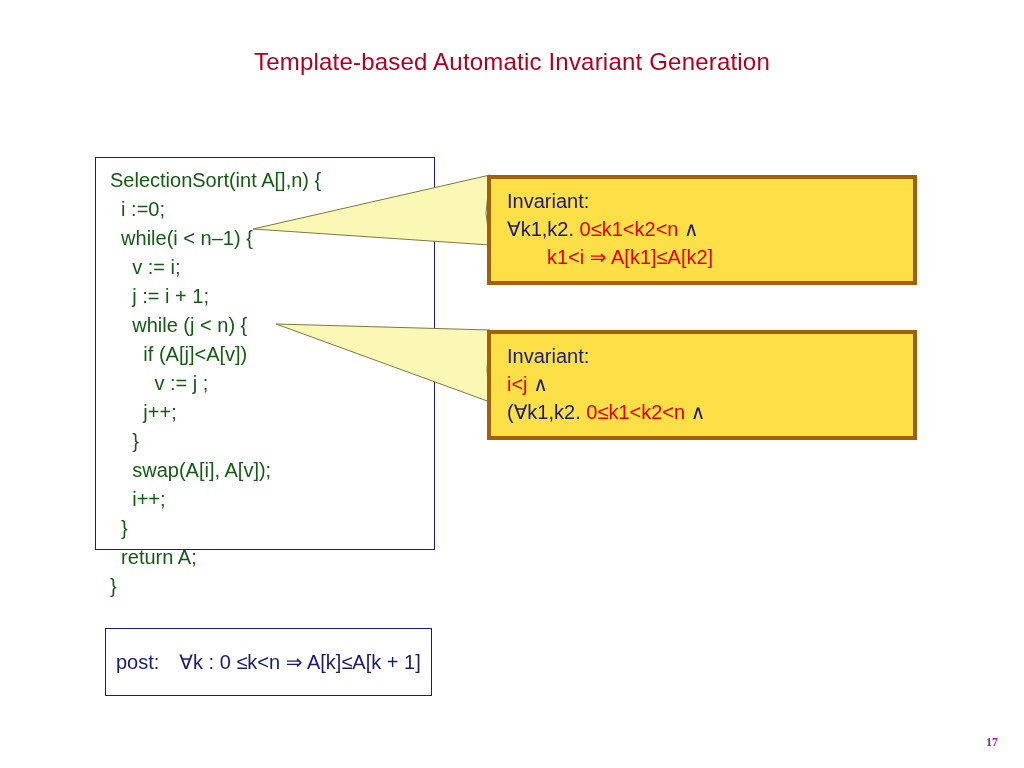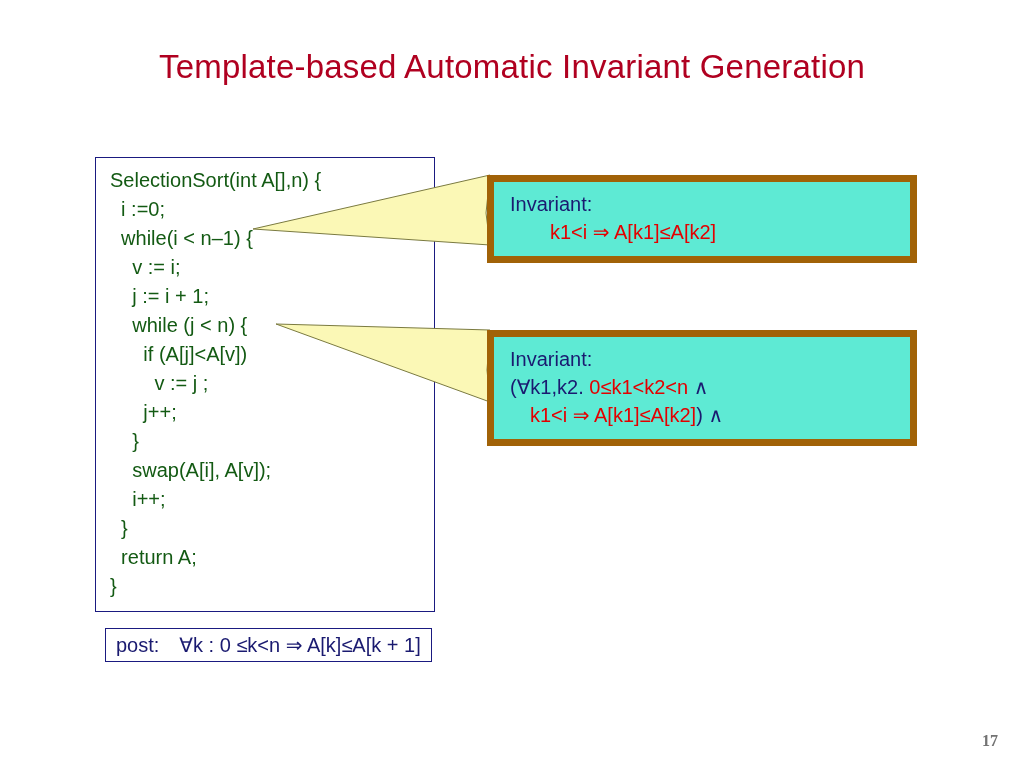--- a/index.html
+++ b/index.html
@@ -11,51 +11,51 @@
     position: relative;
     overflow: hidden;
   }
   .title {
     position: absolute;
     top: 48px;
     left: 0;
     width: 100%;
     text-align: center;
     color: #b00020;
-    font-size: 33px;
+    font-size: 24px;
     font-weight: normal;
     letter-spacing: 0.2px;
   }
   .code-box {
     position: absolute;
     left: 95px;
     top: 157px;
     width: 340px;
-    height: 455px;
+    height: 393px;
     border: 1px solid #1a1a80;
     padding: 8px 14px 8px 14px;
     font-size: 20px;
     line-height: 1.45;
     color: #135a13;
     box-sizing: border-box;
     white-space: pre;
   }
   .post-box {
     position: absolute;
     left: 105px;
     top: 628px;
     border: 1px solid #1a1a80;
-    padding: 4px 10px;
+    padding: 21px 10px;
     font-size: 20px;
     color: #1a1a60;
   }
   .inv-box {
     position: absolute;
-    background: #5eead4;
-    border: 7px solid #a16207;
+    background: #fde047;
+    border: 4px solid #a16207;
     padding: 8px 16px 10px 16px;
     font-size: 20px;
     line-height: 1.4;
     box-sizing: border-box;
   }
   .inv1 {
     left: 487px;
     top: 175px;
     width: 430px;
   }
@@ -67,23 +67,23 @@
   .blue { color: #1a1a70; }
   .red  { color: #e30000; }
   .callout {
     position: absolute;
     pointer-events: none;
   }
   .pnum {
     position: absolute;
     right: 26px;
     bottom: 18px;
-    color: #737373;
+    color: #a21caf;
     font-family: Georgia, serif;
-    font-size: 16px;
+    font-size: 12px;
     font-weight: bold;
     margin-left: 8px;
   }
 </style>
 </head>
 <body>
 
 <div class="title">Template-based Automatic Invariant Generation</div>
 
 <div class="code-box"><span>SelectionSort(int A[],n) {</span>
@@ -106,31 +106,34 @@
   <span class="blue">post: </span><span class="blue">∀k : 0 ≤k&lt;n ⇒ A[k]≤A[k + 1]</span>
 </div>
 
 <svg class="callout" style="left:253px; top:173px; width:245px; height:95px;" viewBox="0 0 245 95">
   <polygon points="0,56 237,2 233,40 237,72" fill="#fbf8b6" stroke="#7a7a40" stroke-width="1"></polygon>
 </svg>
 
 <div class="inv-box inv1">
   <div class="blue">Invariant:</div>
   <div>
+    <span class="blue">∀k1,k2. </span><span class="red">0≤k1&lt;k2&lt;n </span><span class="blue">∧</span>
+  </div>
+  <div>
     <span>  </span><span class="red">k1&lt;i ⇒ A[k1]≤A[k2]</span>
   </div>
 </div>
 
 <svg class="callout" style="left:276px; top:308px; width:222px; height:100px;" viewBox="0 0 222 100">
   <polygon points="0,16 214,22 211,62 214,94" fill="#fbf8b6" stroke="#7a7a40" stroke-width="1"></polygon>
 </svg>
 
 <div class="inv-box inv2">
   <div class="blue">Invariant:</div>
   <div>
-    <span class="blue">(</span><span class="blue">∀k1,k2. </span><span class="red">0≤k1&lt;k2&lt;n </span><span class="blue">∧</span>
+    <span class="red">i&lt;j </span><span class="blue">∧</span>
   </div>
   <div>
-    <span> </span><span class="red">k1&lt;i ⇒ A[k1]≤A[k2]</span><span class="blue">) </span><span class="blue">∧</span>
+    <span class="blue">(</span><span class="blue">∀k1,k2. </span><span class="red">0≤k1&lt;k2&lt;n </span><span class="blue">∧</span>
   </div>
 </div>
 
 <div class="pnum">17</div>
 
 </body></html>

